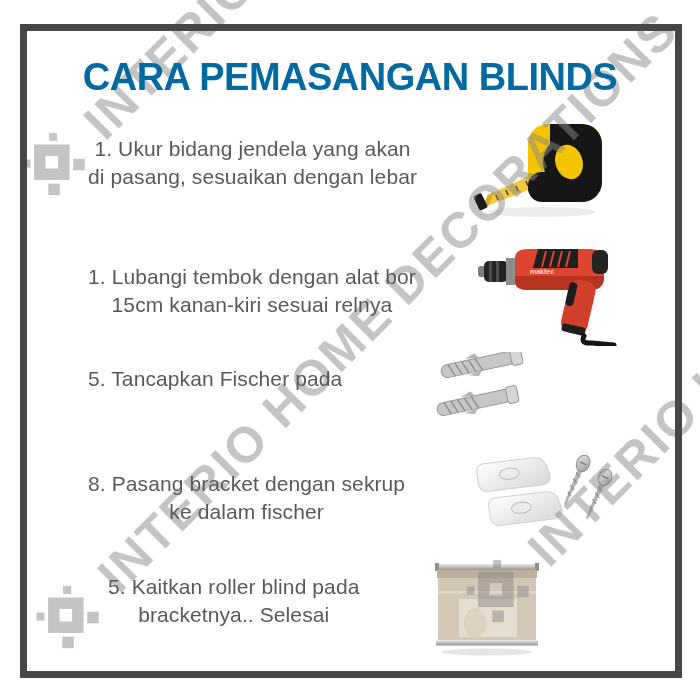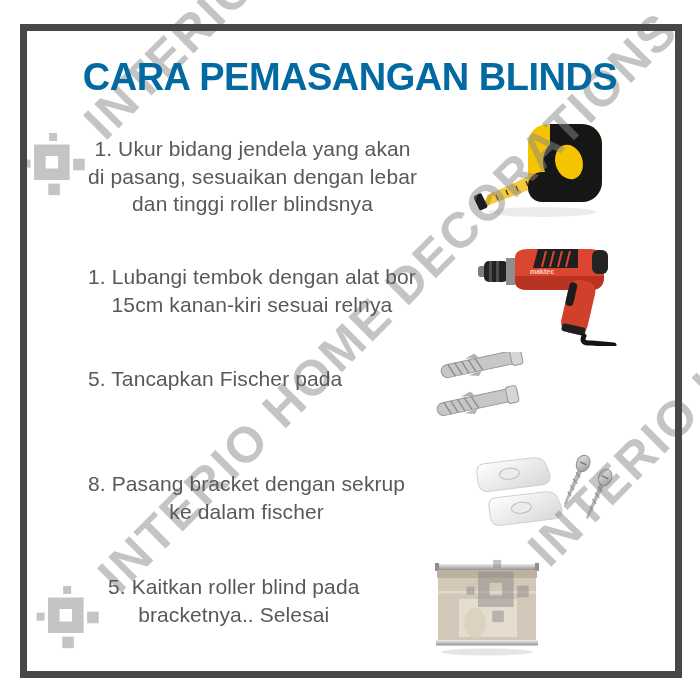--- a/index.html
+++ b/index.html
@@ -225,21 +225,20 @@
       </g>
     </svg>
     <span>INTERIO HOME DECORATIONS</span>
   </div>
 
   <h1 class="title">CARA PEMASANGAN BLINDS</h1>
 
   <div class="step-text s1">
     <div class="line">1. Ukur bidang jendela yang akan</div>
     <div class="line">di pasang, sesuaikan dengan lebar</div>
-    <div class="line">dan tinggi roller blindsnya</div>
   </div>
 
   <div class="step-text s2">
     <div class="line">1. Lubangi tembok dengan alat bor</div>
     <div class="line">15cm kanan-kiri sesuai relnya</div>
   </div>
 
   <div class="step-text s3">
     <div class="line">5. Tancapkan Fischer pada</div>
   </div>

